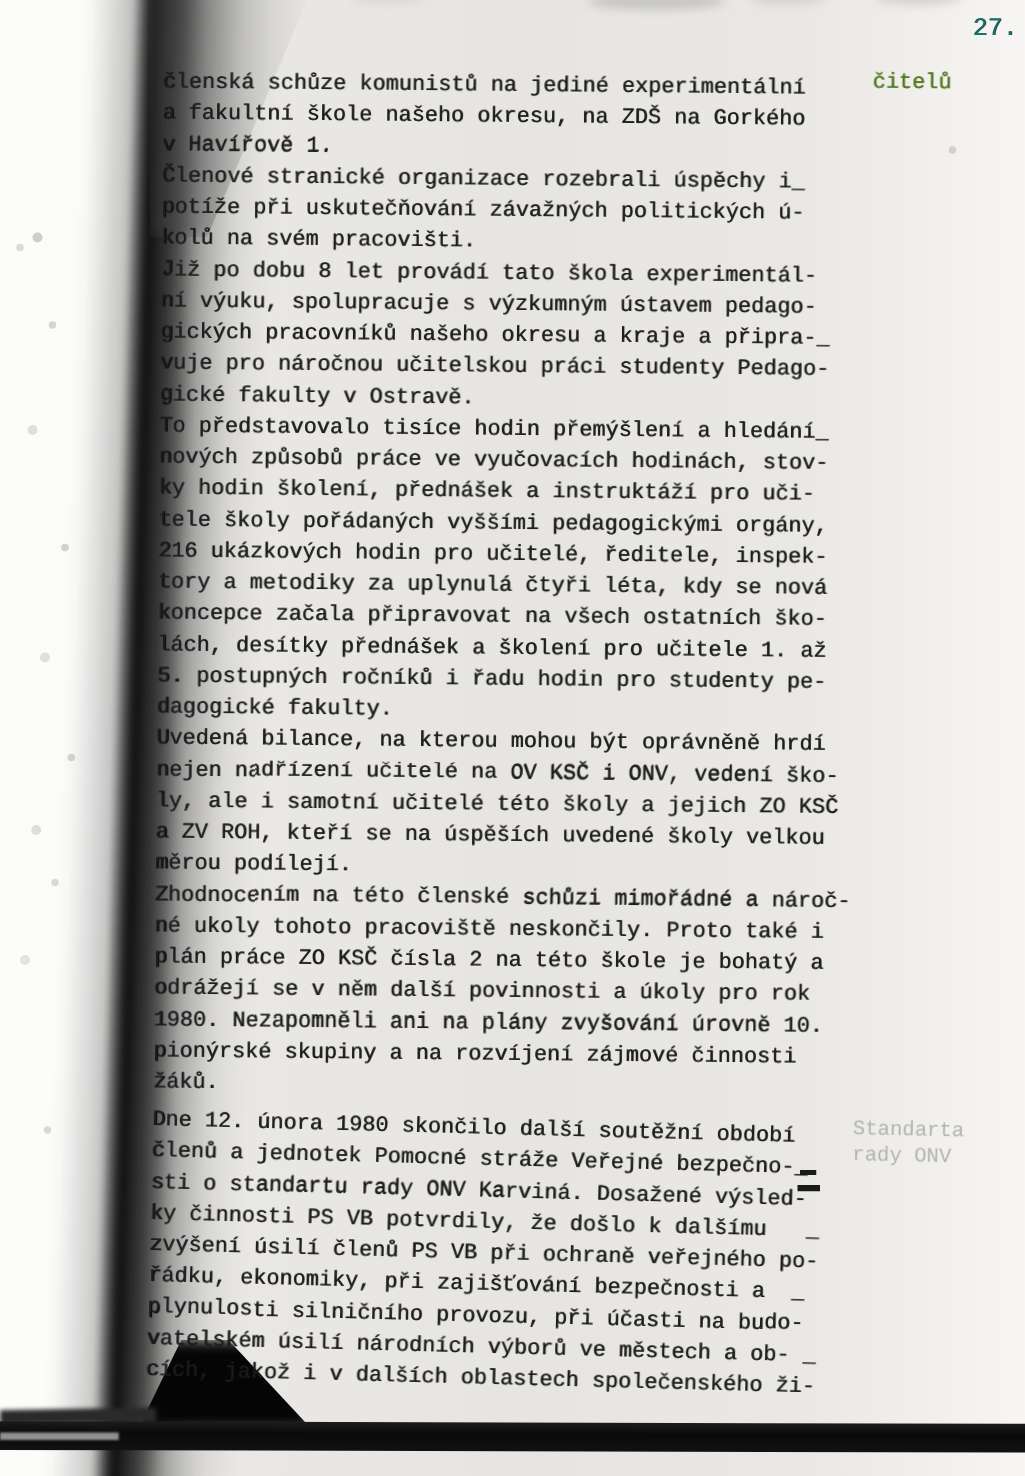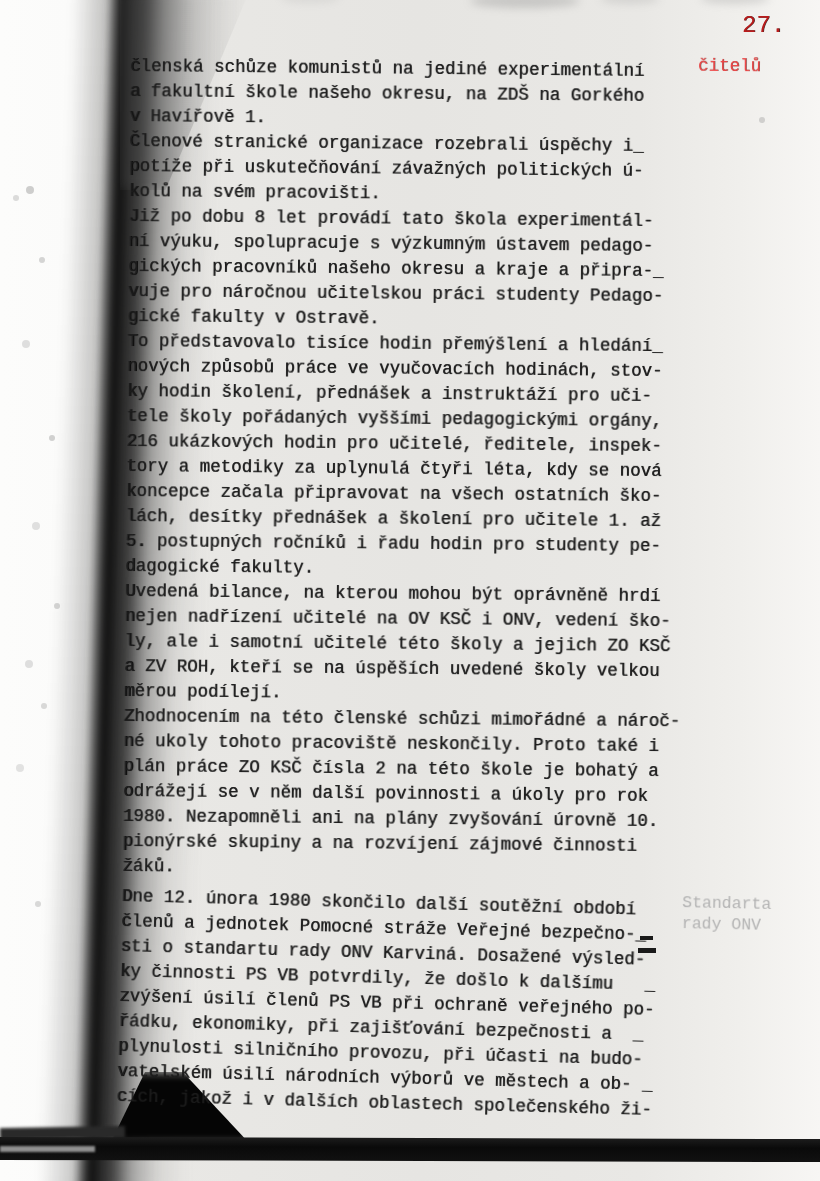--- a/index.html
+++ b/index.html
@@ -117,28 +117,28 @@
     letter-spacing: 0px;
     white-space: pre;
     text-shadow: 0.5px 0 0 rgba(20,20,20,0.85);
     filter: blur(0.25px);
   }
   .typed .line { height: 25px; }
   .typed .line::first-letter { text-shadow: 1px 0 0 rgba(10,10,10,0.95); }
   .block-1 { left: 130px; top: 54px; transform: rotate(0.55deg); transform-origin: left top; }
   .block-2 { left: 122px; top: 884px; transform: rotate(1.5deg); transform-origin: left top; }
   .page-number {
-    position: absolute; left: 742px; top: 12px;
-    color: #b91c1c; font-size: 24px;
+    position: absolute; left: 778px; top: 12px;
+    color: #0f766e; font-size: 20px;
     text-shadow: 0.6px 0 0 rgba(20,20,20,0.9);
     filter: blur(0.2px);
   }
   .margin-note-top {
     position: absolute; left: 698px; top: 56px;
-    color: #ef4444; font-size: 17.5px;
+    color: #4d7c0f; font-size: 17.5px;
     text-shadow: 0.4px 0 0 rgba(40,40,40,0.7);
     filter: blur(0.3px);
     transform: rotate(0.5deg);
   }
   .margin-note-standarta {
     position: absolute; left: 682px; top: 893px;
     color: #b3b3b3; font-size: 16.5px; line-height: 21px;
     filter: blur(0.5px);
     transform: rotate(1.2deg);
     white-space: pre;

